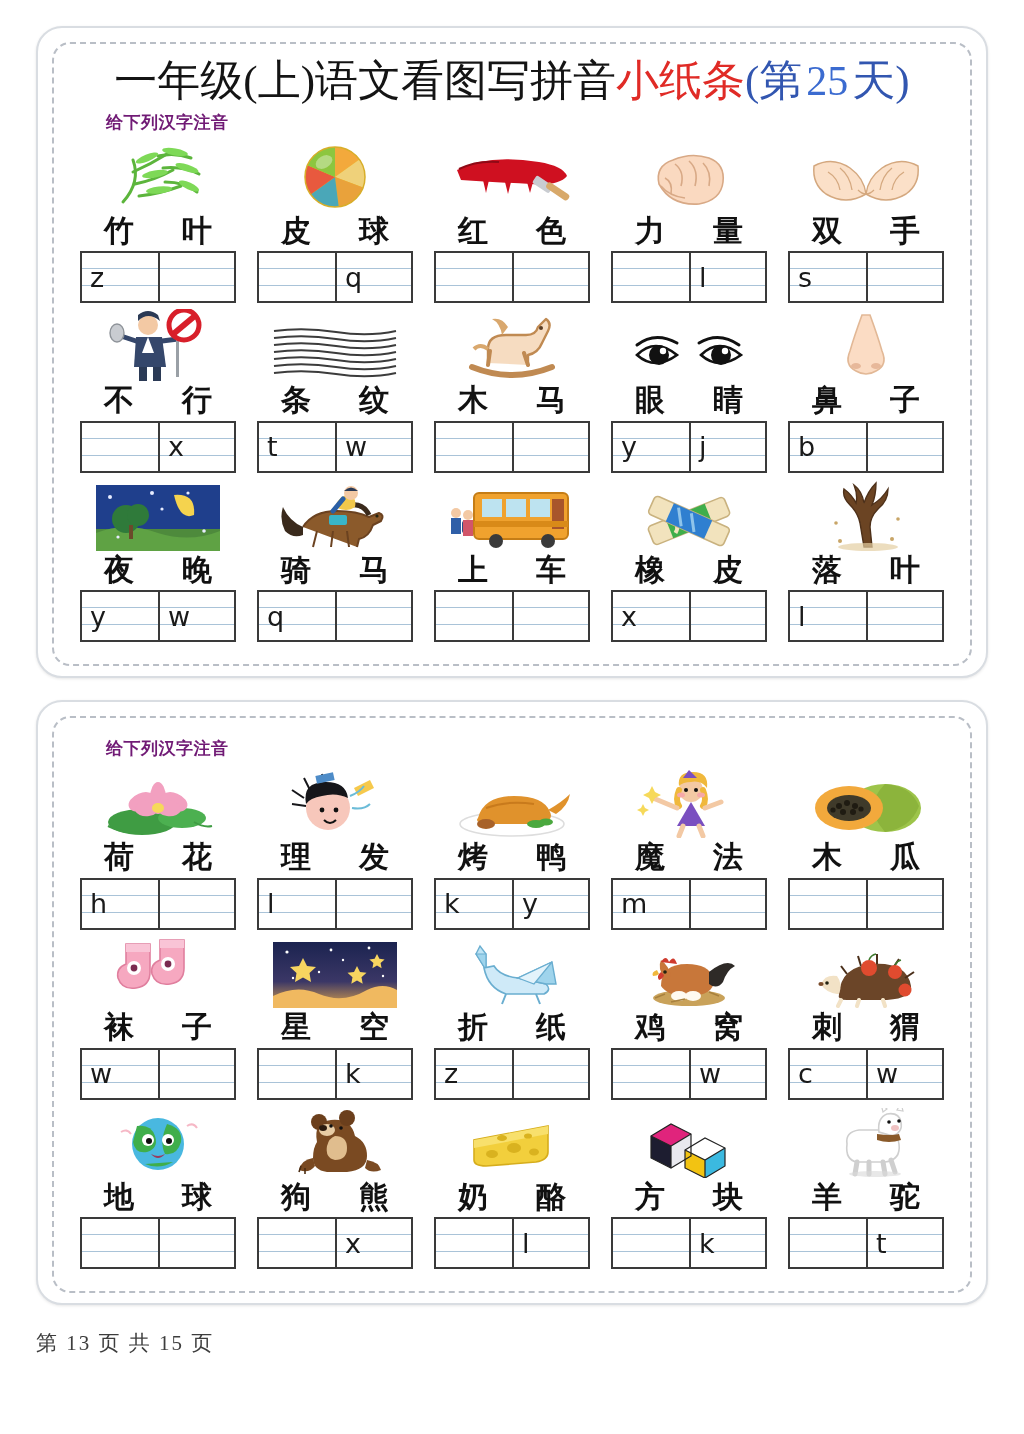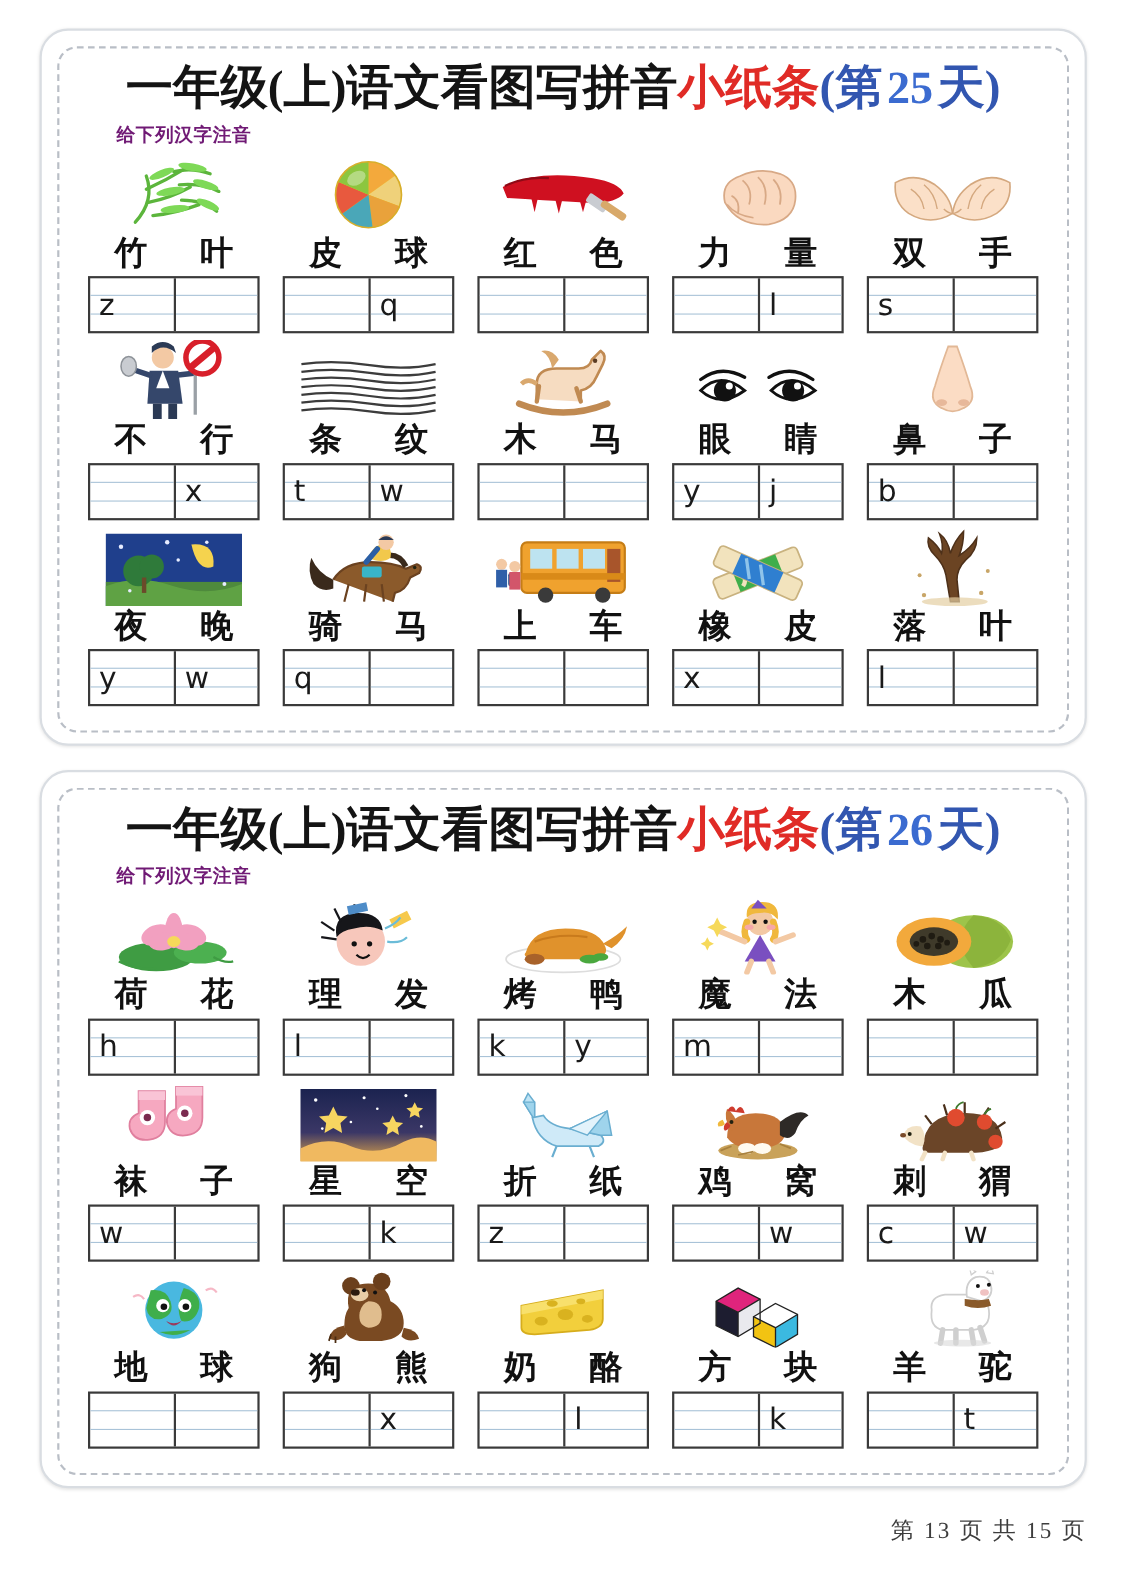--- a/index.html
+++ b/index.html
@@ -35,21 +35,21 @@
     border-radius:18px;
     padding:12px 18px 16px 18px;
   }
 
   
   .title{
     text-align:center;
     white-space:nowrap;
     font-family:"Liberation Serif", serif;
     font-size:43px;
-    font-weight:700;
+    font-weight:400;
     letter-spacing:0px;
     line-height:1.06;
     color:#141414;
     margin:2px 0 0 0;
   }
   .title .t-black{color:#141414;}
   .title .t-red{color:#e02b26;}
   .title .t-blue{color:#3256b0;}
   .title .t-num{
     color:#3b6bd0;
@@ -144,21 +144,21 @@
     font-size:27px;
     font-weight:400;
     color:#1a1a1a;
     line-height:1;
     z-index:2;
   }
 
   
   .footer{
     margin-top:2px;
-    text-align:right;
+    text-align:left;
     font-family:"Liberation Serif", serif;
     font-size:21px;
     color:#3d3d3d;
     letter-spacing:2px;
   }
 </style>
 </head>
 <body>
 
 <div class="page">
@@ -573,23 +573,20 @@
                   </div>
                   <div class="cell"></div>
     </div>
   </div>
             </div>
           </div>
     </div>
   </div>
       <div class="card">
     <div class="card-inner">
-      <div class="title">
-        <span class="t-black">一年级(上)语文看图写拼音</span><span class="t-red">小纸条</span><span class="t-blue">(第</span><span class="t-num">26</span><span class="t-blue">天)</span>
-      </div>
       <div class="subtitle">给下列汉字注音</div>
       <div class="rows">
             <div class="row">
               <div class="item">
     <div class="pic">
                   <svg width="120" height="66" viewBox="0 0 120 66" xmlns="http://www.w3.org/2000/svg">
                     <ellipse cx="44" cy="50" rx="34" ry="13" fill="#3f9c43"></ellipse>
     <ellipse cx="84" cy="46" rx="24" ry="10" fill="#4cb050"></ellipse>
     <g fill="#f2a0c0">
                       <ellipse cx="60" cy="26" rx="8" ry="16"></ellipse>

